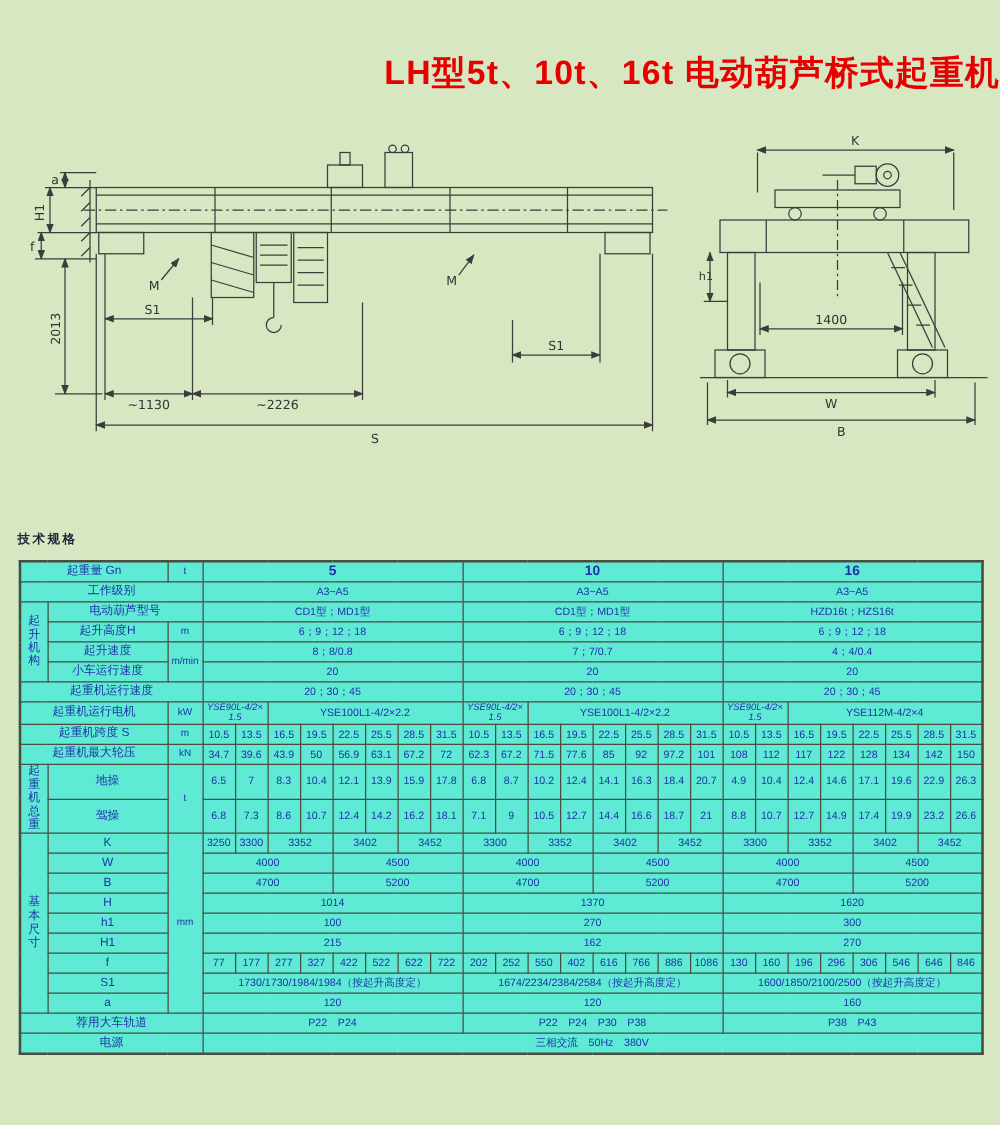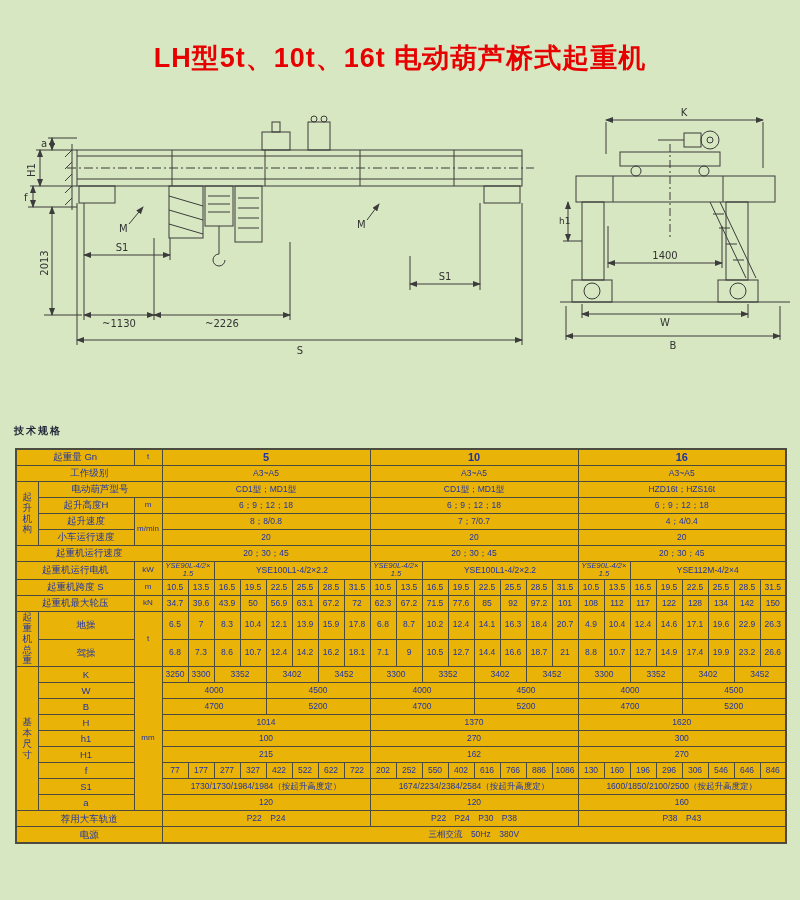--- a/index.html
+++ b/index.html
@@ -5,33 +5,33 @@
   html,body{margin:0;padding:0;}
   body{
     width:800px;height:900px;
     background:#d7e7c1;
     font-family:"Liberation Sans","DejaVu Sans",sans-serif;
     position:relative;overflow:hidden;
   }
   .page{position:absolute;inset:0;}
   .title{
     position:absolute;top:22px;left:0;width:800px;
-    text-align:center;font-size:27px;font-weight:bold;
+    text-align:right;font-size:27px;font-weight:bold;
     color:#e60000;letter-spacing:1px;
   }
   .drawing{position:absolute;}
   .drawing svg text{fill:#333;font-family:"DejaVu Sans",sans-serif;}
   .section-title{
     position:absolute;top:424px;left:14px;
     font-size:10px;font-weight:bold;color:#22283a;letter-spacing:2px;
   }
   table.spec{
     position:absolute;top:448px;left:15px;
     border-collapse:collapse;table-layout:fixed;width:770px;
-    background:#eab308;color:#1e33a8;
+    background:#5eead4;color:#1e33a8;
     border:2px solid #4b4b40;
   }
   table.spec td{
     border:1px solid #4b4b40;
     text-align:center;vertical-align:middle;
     height:15px;padding:0 1px;line-height:1.12;
     font-size:8.5px;overflow:hidden;
   }
   table.spec td.lbl,table.spec td.lbl2{font-size:9.5px;}
   table.spec td.grp{font-size:9.5px;padding:0 2px;line-height:1.15;}

